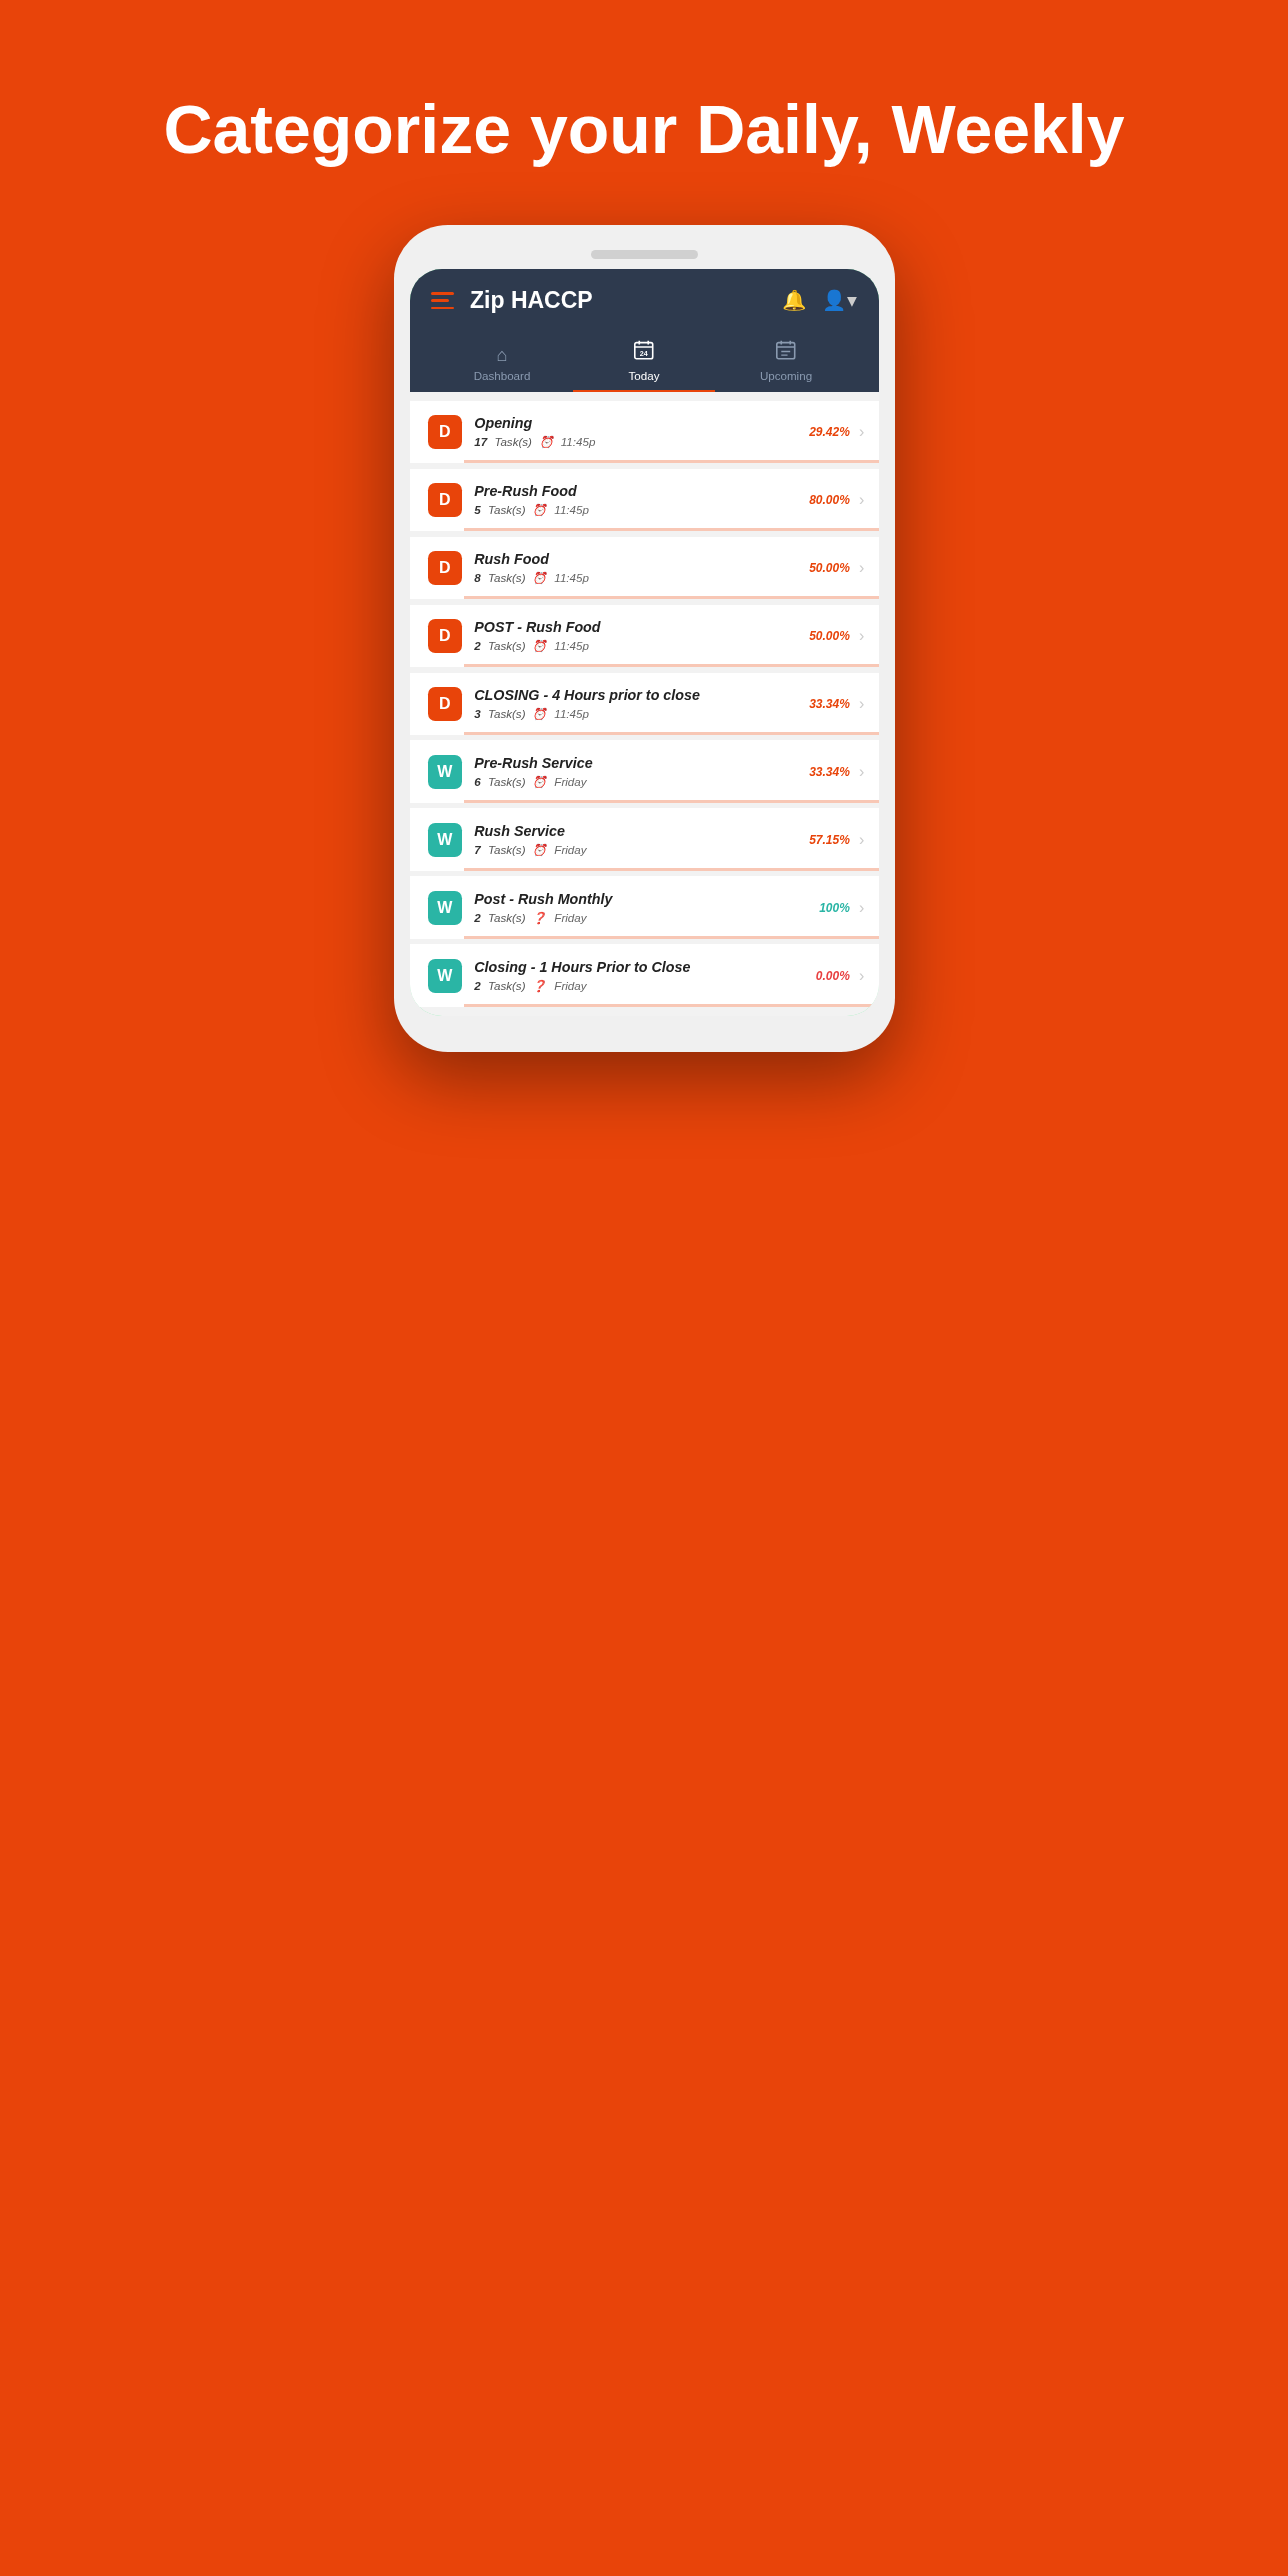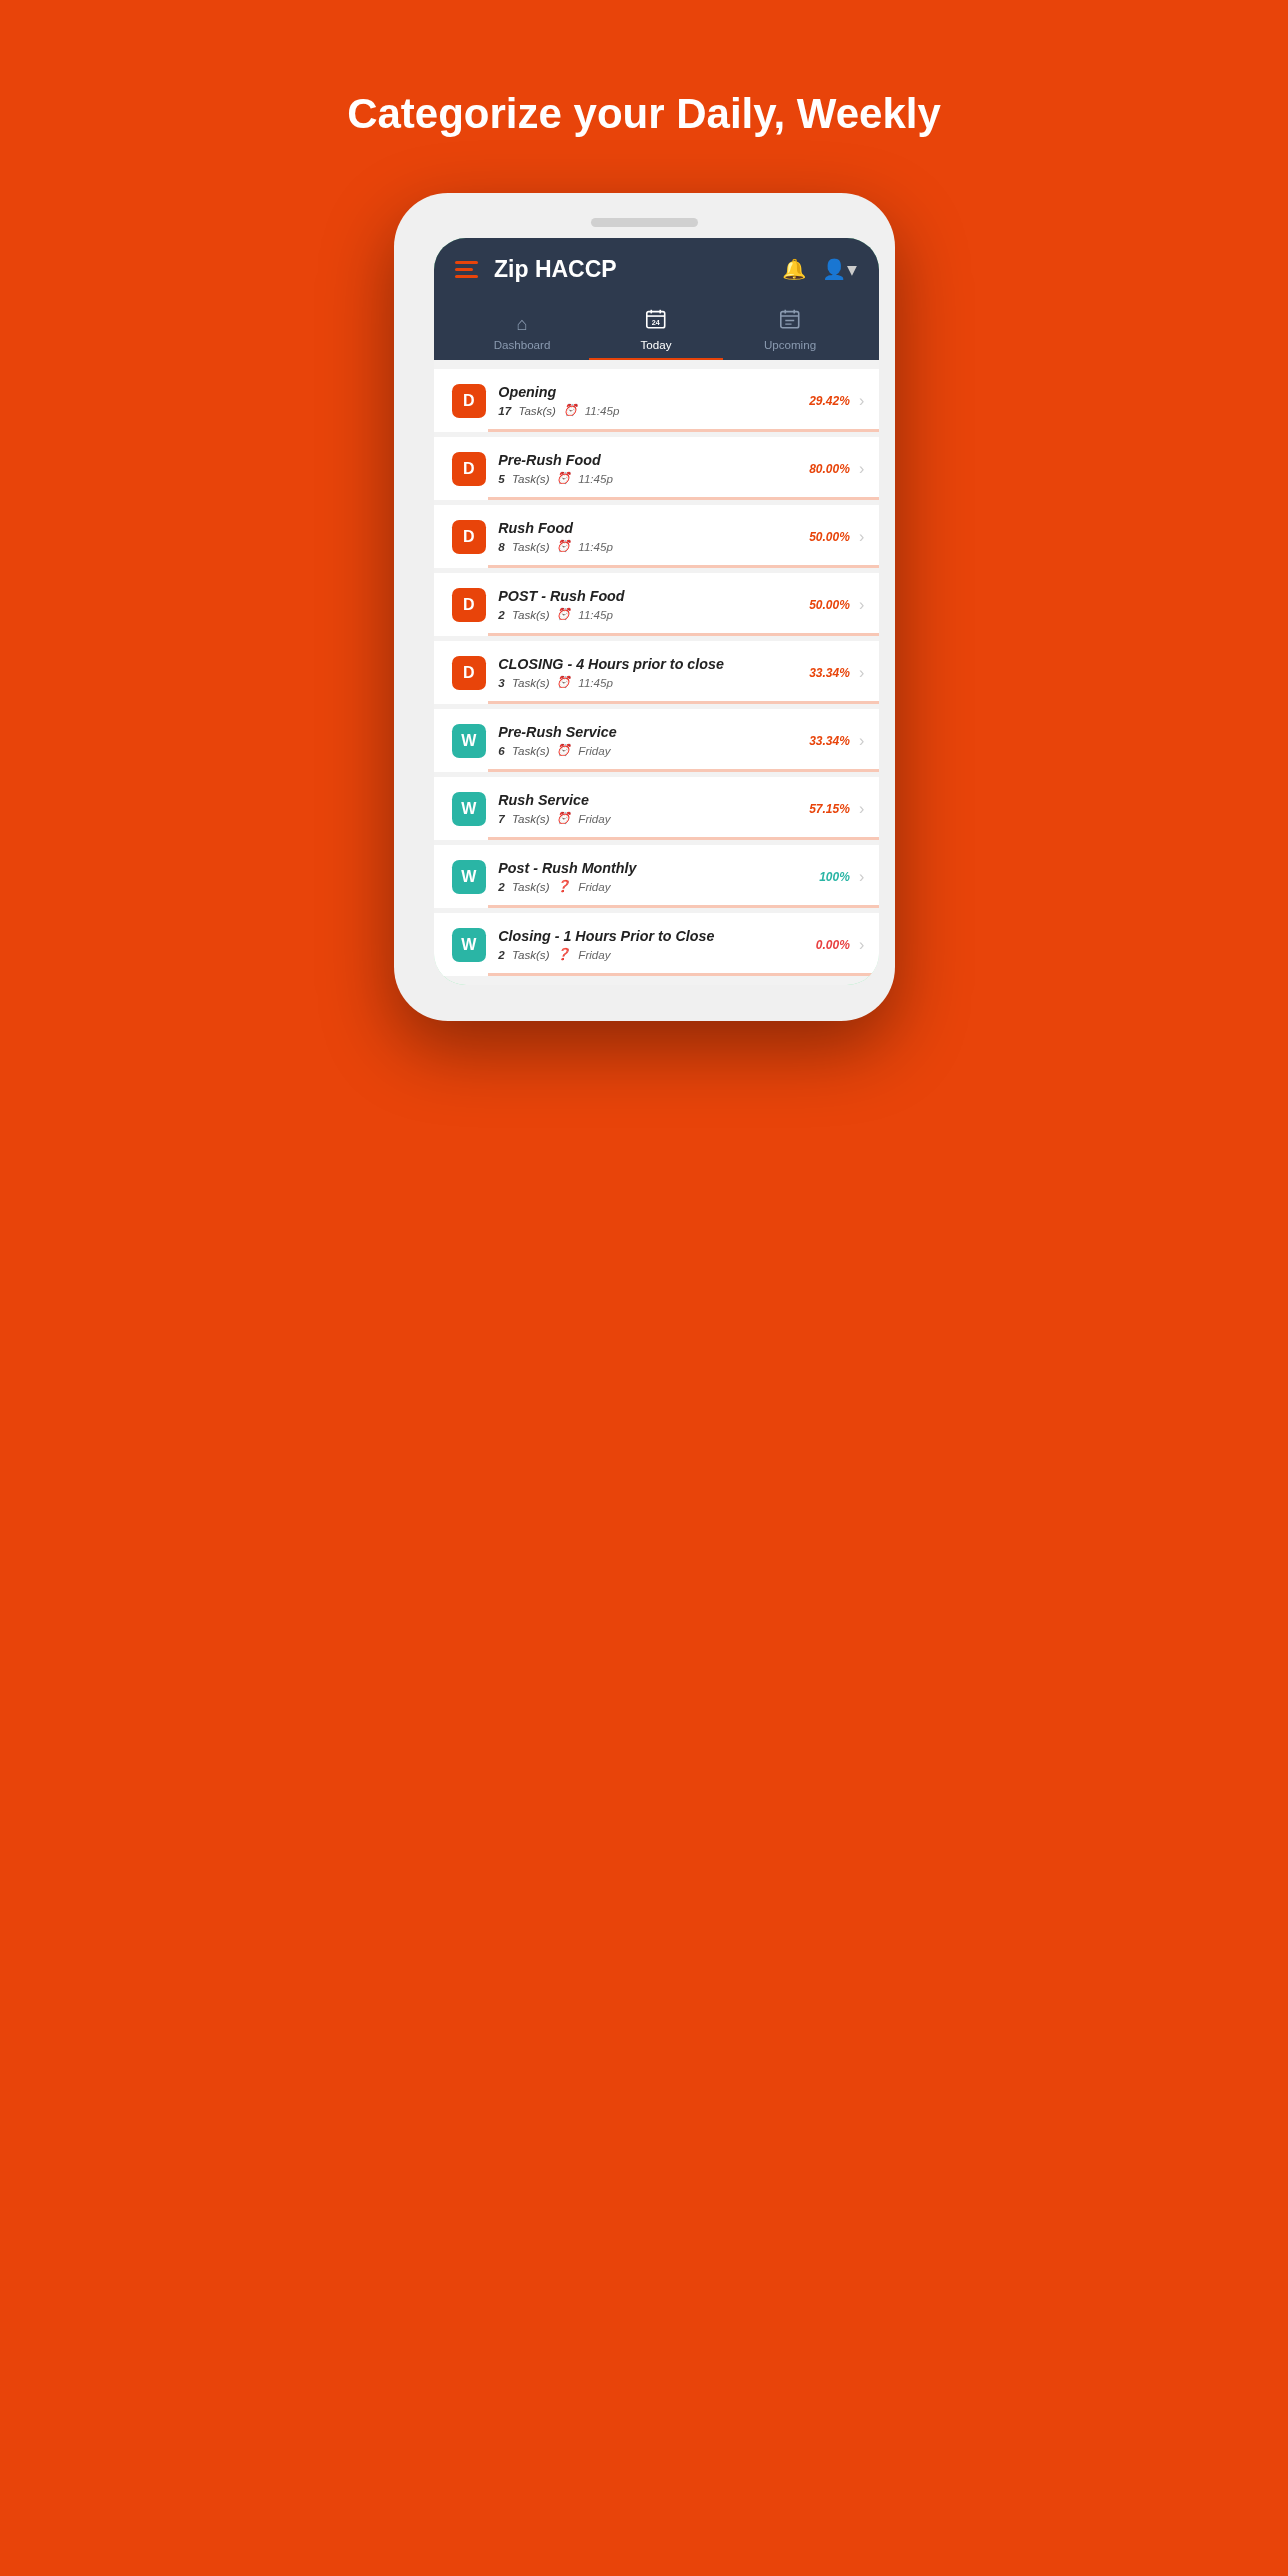--- a/index.html
+++ b/index.html
@@ -11,21 +11,21 @@
       display: flex;
       flex-direction: column;
       align-items: center;
       overflow-x: hidden;
     }
 
     .hero-text {
       text-align: center;
       color: #fff;
       padding: 89px 107px 54px;
-      font-size: 42px;
+      font-size: 68px;
       font-weight: 700;
       line-height: 1.2;
     }
 
     .phone-wrapper {
       position: relative;
       width: 501px;
       margin: 0 auto;
     }
 
@@ -42,21 +42,20 @@
       height: 9px;
       background: #d0d0d0;
       border-radius: 4.5px;
       margin: 0 auto 10.7px;
     }
 
     .phone-screen {
       background: #86efac;
       border-radius: 32px;
       overflow: hidden;
-      margin-left: 24px;
     }
 
     
     .app-header {
       background: #2e3a4e;
       padding: 18px 21.5px 0;
       display: flex;
       flex-direction: column;
     }
 

